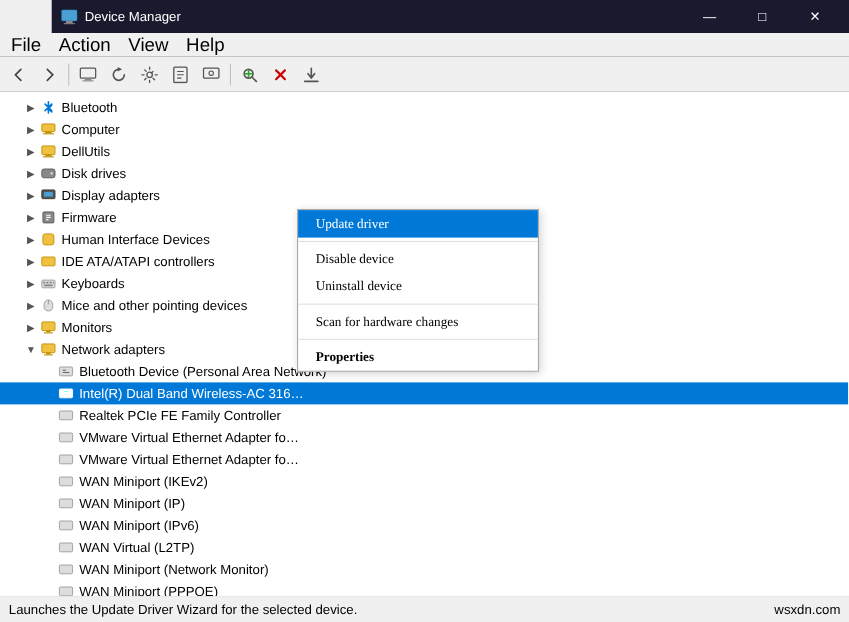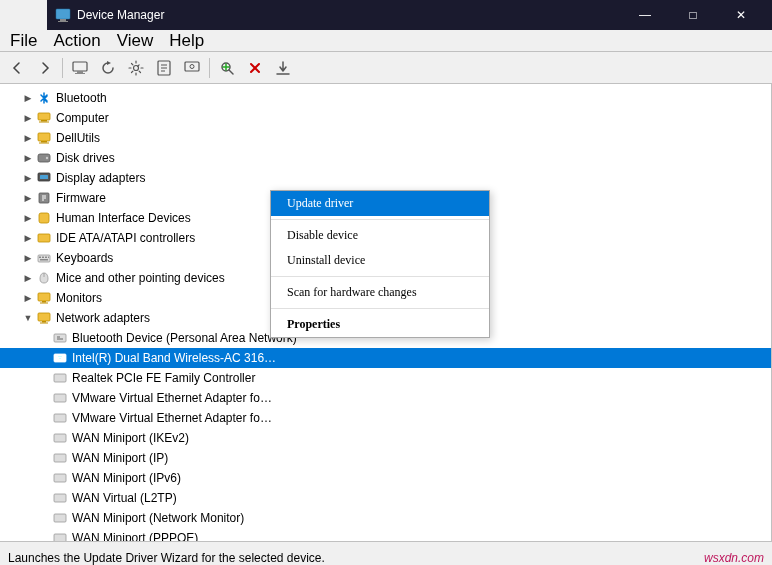--- a/index.html
+++ b/index.html
@@ -137,28 +137,27 @@
     }
     .item-label { font-size: 12px; }
     .indent1 { padding-left: 20px; }
     .indent2 { padding-left: 36px; }
 
     .status-bar {
       background: #f0f0f0;
       border-top: 1px solid #c0c0c0;
       height: 24px;
       display: flex;
-      align-items: flex-end;
+      align-items: center;
       padding: 0 8px;
       font-size: 12px;
     }
     .status-right {
       margin-left: auto;
-      color: #be185d;
-      font-style: italic;
+      color: #000000;
     }
 
     
     .context-menu {
       position: absolute;
       background: white;
       border: 1px solid #aaa;
       box-shadow: 2px 2px 8px rgba(0,0,0,0.2);
       width: 220px;
       z-index: 100;

